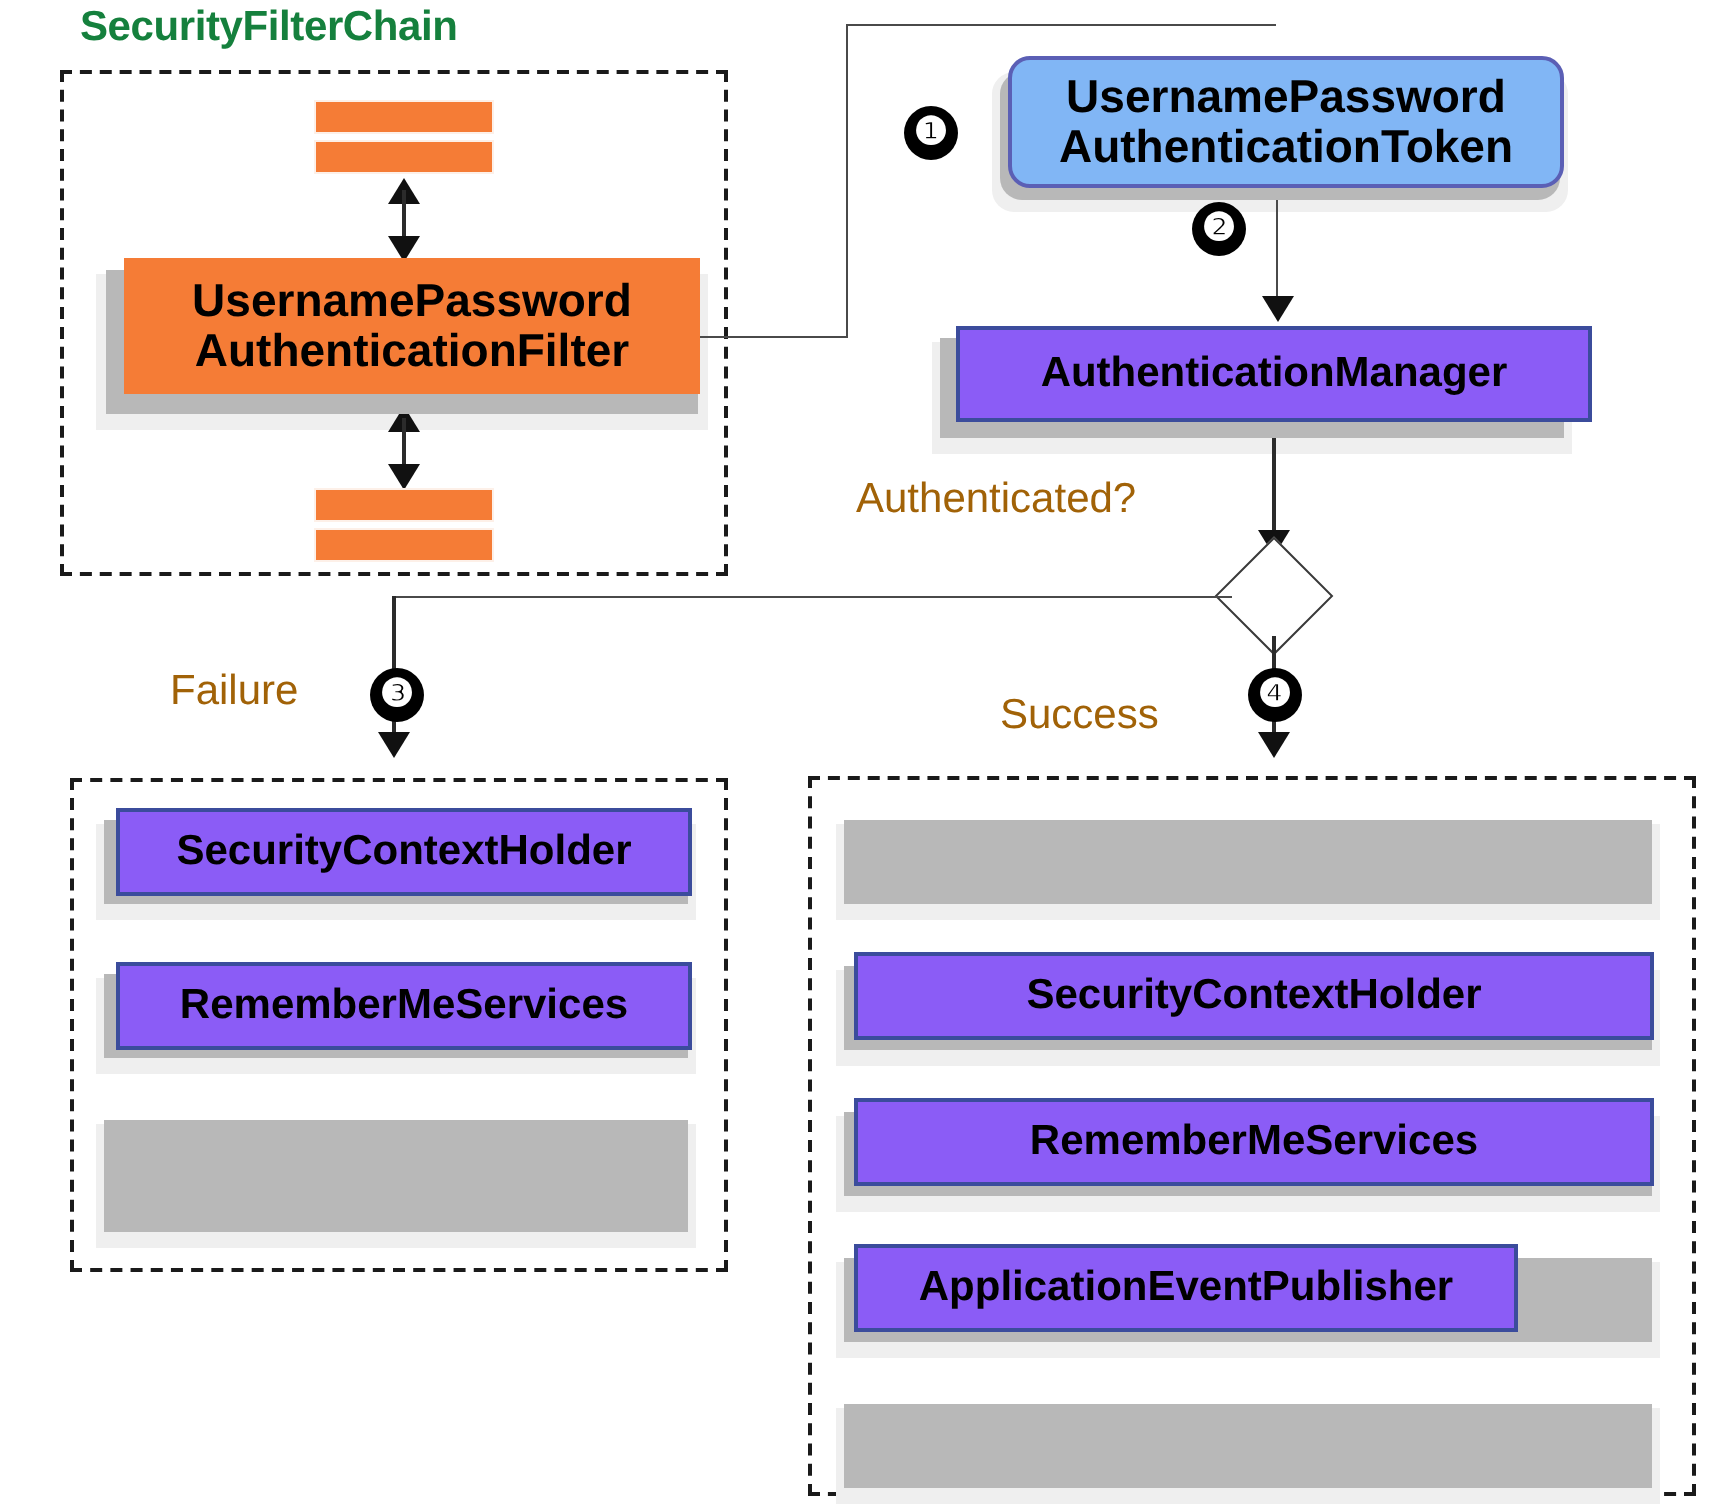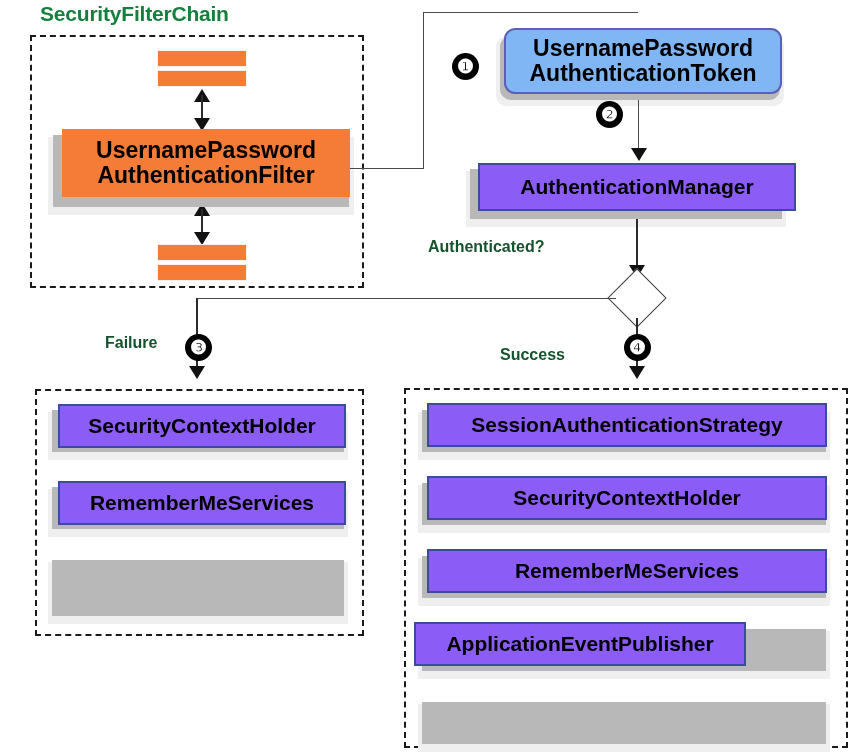--- a/index.html
+++ b/index.html
@@ -125,23 +125,23 @@
     display: flex;
     align-items: center;
     justify-content: center;
     line-height: 1;
     z-index: 6;
   }
 
   
   .edge-label {
     position: absolute;
-    font-size: 16px;
-    font-weight: bold;
-    color: #14532d;
+    font-size: 21px;
+    font-weight: normal;
+    color: #a16207;
     white-space: nowrap;
   }
 </style>
 </head>
 <body>
 
 <div id="canvas">
 
   <div class="group-title" style="left:40px; top:2px;">SecurityFilterChain</div>
 
@@ -189,21 +189,21 @@
   <div class="arrow-down" style="left:629px; top:265px;"></div>
 
   <div class="edge-label" style="left:428px; top:238px;">Authenticated?</div>
 
   <div class="diamond" style="left:616px; top:277px;"></div>
 
   <div class="line-thin-h" style="left:196px; top:298px; width:420px;"></div>
   <div class="line-v" style="left:196px; top:298px; height:72px;"></div>
   <div class="arrow-down" style="left:189px; top:366px;"></div>
 
-  <div class="edge-label" style="left:85px; top:334px;margin-left:20px;">Failure</div>
+  <div class="edge-label" style="left:85px; top:334px;">Failure</div>
   <div class="badge" style="left:185px; top:334px;">❸</div>
 
   <div class="line-v" style="left:636px; top:318px; height:52px;"></div>
   <div class="arrow-down" style="left:629px; top:366px;"></div>
 
   <div class="edge-label" style="left:500px; top:346px;">Success</div>
   <div class="badge" style="left:624px; top:334px;">❹</div>
 
   <div class="dashed-group" style="left:35px; top:389px; width:329px; height:247px;"></div>
 
@@ -215,30 +215,29 @@
   <div class="shadow-soft" style="left:52px; top:487px; width:292px; height:42px;"></div>
   <div class="node node-blue" style="left:58px; top:481px; width:288px; height:44px; z-index:3;">RememberMeServices</div>
 
   <div class="shadow-soft2" style="left:48px; top:562px; width:300px; height:62px;"></div>
   <div class="shadow-soft" style="left:52px; top:560px; width:292px; height:56px;"></div>
 
   <div class="dashed-group" style="left:404px; top:388px; width:444px; height:360px;"></div>
 
   <div class="shadow-soft2" style="left:418px; top:412px; width:412px; height:48px;"></div>
   <div class="shadow-soft" style="left:422px; top:410px; width:404px; height:42px;"></div>
-  <div class="node node-blue" style="left:427px; top:403px; width:400px; height:44px; z-index:3;">SessionAuthenticationStrategy</div>
 
   <div class="shadow-soft2" style="left:418px; top:485px; width:412px; height:48px;"></div>
   <div class="shadow-soft" style="left:422px; top:483px; width:404px; height:42px;"></div>
   <div class="node node-blue" style="left:427px; top:476px; width:400px; height:44px; z-index:3;">SecurityContextHolder</div>
 
   <div class="shadow-soft2" style="left:418px; top:558px; width:412px; height:48px;"></div>
   <div class="shadow-soft" style="left:422px; top:556px; width:404px; height:42px;"></div>
   <div class="node node-blue" style="left:427px; top:549px; width:400px; height:44px; z-index:3;">RememberMeServices</div>
 
   <div class="shadow-soft2" style="left:418px; top:631px; width:412px; height:48px;"></div>
   <div class="shadow-soft" style="left:422px; top:629px; width:404px; height:42px;"></div>
-  <div class="node node-blue" style="left:414px; top:622px; width:332px; height:44px; z-index:3;">ApplicationEventPublisher</div>
+  <div class="node node-blue" style="left:427px; top:622px; width:332px; height:44px; z-index:3;">ApplicationEventPublisher</div>
 
   <div class="shadow-soft2" style="left:418px; top:704px; width:412px; height:48px;"></div>
   <div class="shadow-soft" style="left:422px; top:702px; width:404px; height:42px;"></div>
 
 </div>
 
 </body></html>

